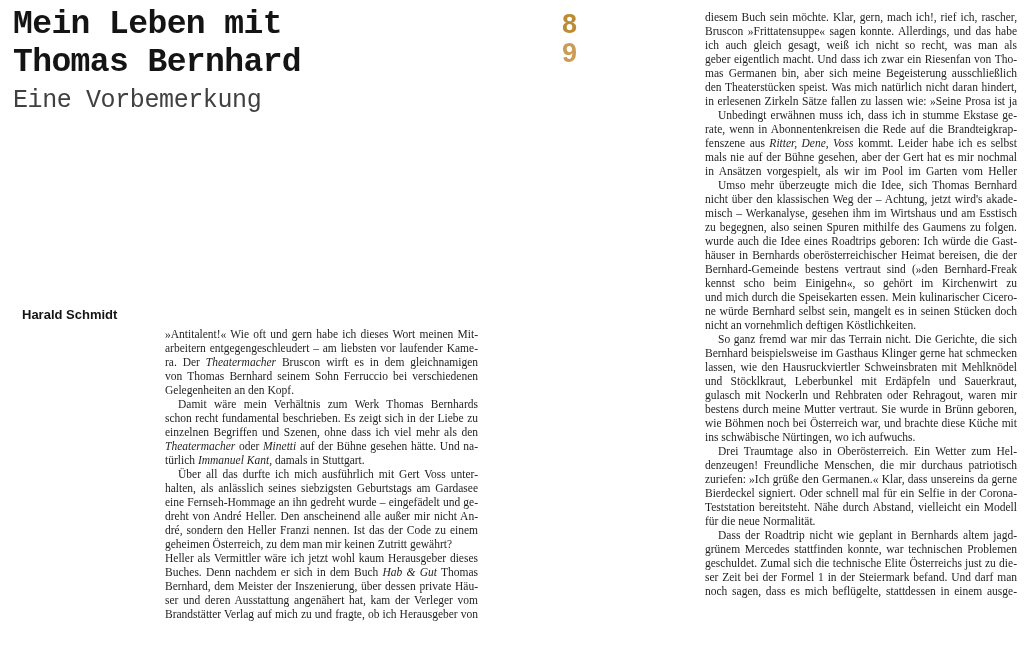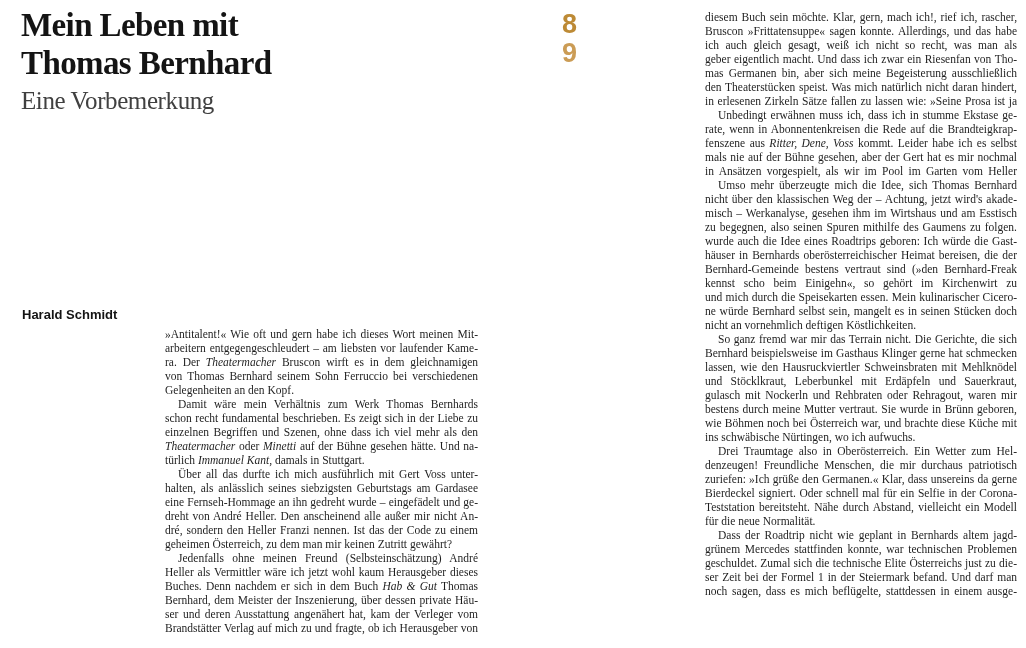--- a/index.html
+++ b/index.html
@@ -6,22 +6,22 @@
   .spread {
     position:relative;
     width:1026px; height:648px;
     background:#ffffff;
     overflow:hidden;
     font-family:"Liberation Serif", serif;
     color:#1e1e1e;
   }
   
   .title-block {
-    position:absolute; left:21px; top:6px;
-    font-family:Liberation Serif, serif;
+    position:absolute; left:13px; top:6px;
+    font-family:Liberation Mono, monospace;
     color:#141414;
   }
   .title-line {
     font-size:33px; font-weight:700;
     line-height:38px; letter-spacing:-0.6px;
     white-space:nowrap;
   }
   .subtitle-line {
     font-size:25px; font-weight:400;
     line-height:37px; letter-spacing:-0.4px;
@@ -98,21 +98,20 @@
       </div>
       <div class="para">
         <div class="line indent"><span>Über all das durfte ich mich ausführlich mit Gert Voss unter-</span></div>
         <div class="line"><span>halten, als anlässlich seines siebzigsten Geburtstags am Gardasee</span></div>
         <div class="line"><span>eine Fernseh-Hommage an ihn gedreht wurde – eingefädelt und ge-</span></div>
         <div class="line"><span>dreht von André Heller. Den anscheinend alle außer mir nicht An-</span></div>
         <div class="line"><span>dré, sondern den Heller Franzi nennen. Ist das der Code zu einem</span></div>
         <div class="line endline"><span>geheimen Österreich, zu dem man mir keinen Zutritt gewährt?</span></div>
       </div>
       <div class="para">
-        <div class="line indent"><span>Jedenfalls ohne meinen Freund (Selbsteinschätzung) André</span></div>
         <div class="line"><span>Heller als Vermittler wäre ich jetzt wohl kaum Herausgeber dieses</span></div>
         <div class="line"><span>Buches. Denn nachdem er sich in dem Buch </span><i>Hab &amp; Gut</i><span> Thomas</span></div>
         <div class="line"><span>Bernhard, dem Meister der Inszenierung, über dessen private Häu-</span></div>
         <div class="line"><span>ser und deren Ausstattung angenähert hat, kam der Verleger vom</span></div>
         <div class="line"><span>Brandstätter Verlag auf mich zu und fragte, ob ich Herausgeber von</span></div>
       </div>
     </div>
   <div class="col col-right" id="col-right">
       <div class="para">
         <div class="line"><span>diesem Buch sein möchte. Klar, gern, mach ich!, rief ich, rascher, als</span></div>

